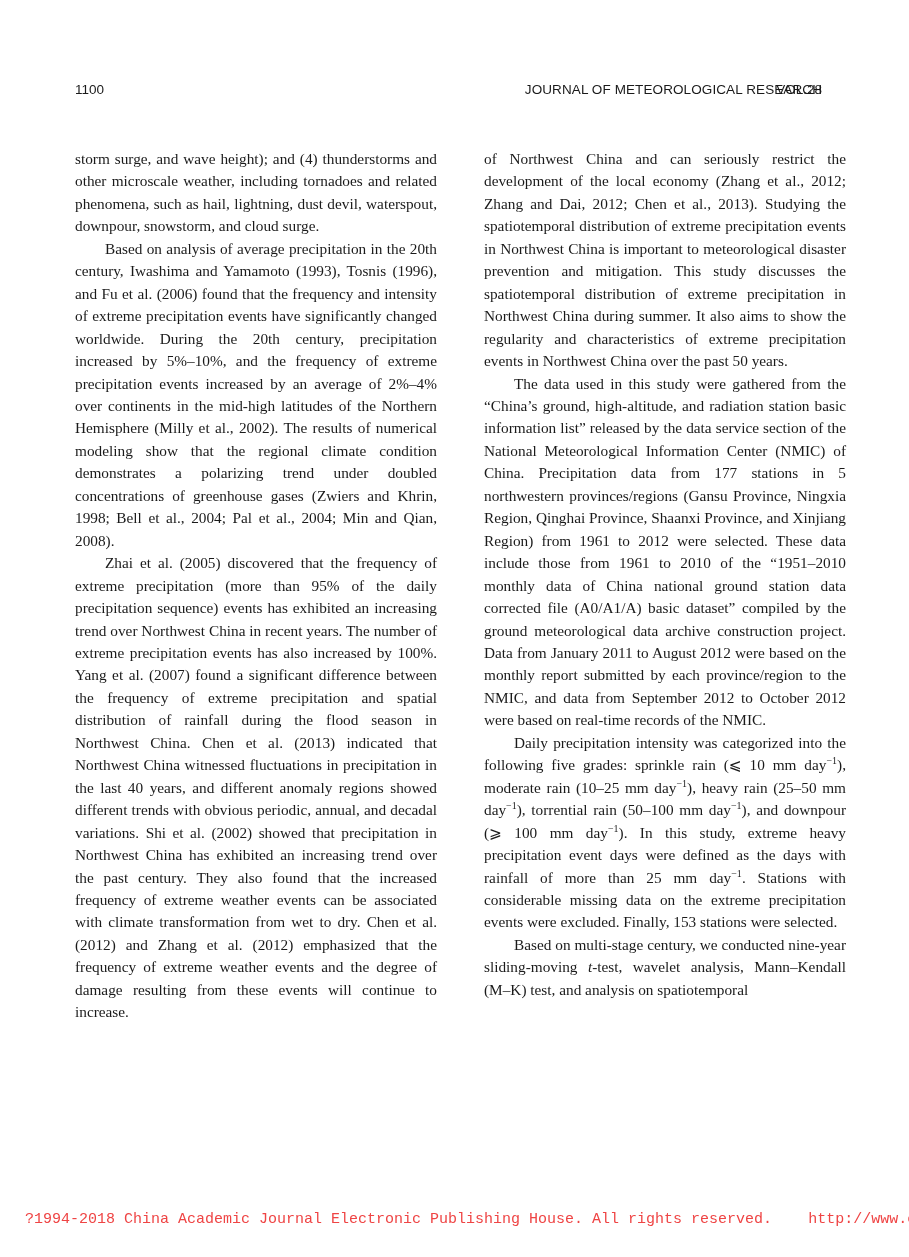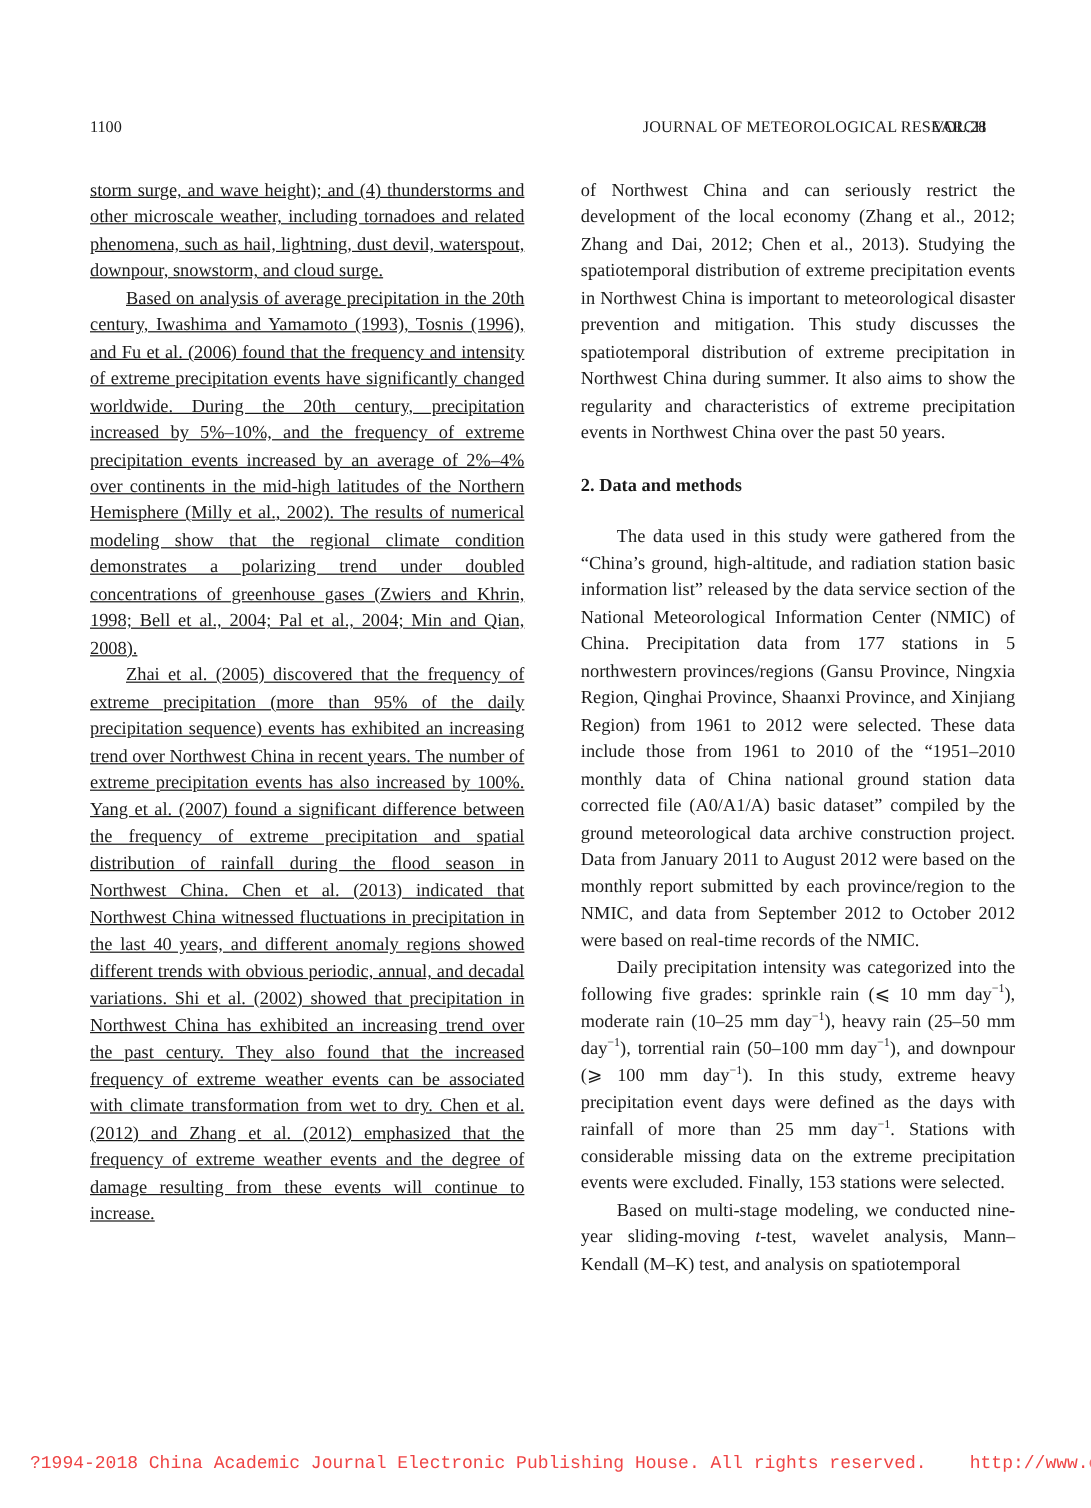--- a/index.html
+++ b/index.html
@@ -1,26 +1,26 @@
 <!DOCTYPE html>
 <html><head>
 <meta charset="utf-8">
 <style>
   html, body { margin: 0; padding: 0; background: #ffffff; }
   body { width: 909px; height: 1257px; position: relative; overflow: hidden;
          font-family: "DejaVu Serif", "Liberation Serif", serif; color: #1a1a1a; }
-  .header { position: absolute; top: 98px; left: 75px; width: 747px; height: 20px;
-            font-family: Liberation Serif, serif; font-size: 13.5px; }
+  .header { position: absolute; top: 82px; left: 75px; width: 747px; height: 20px;
+            font-family: Liberation Sans, sans-serif; font-size: 13.5px; }
   .header .pnum { position: absolute; left: 0; top: 0; }
   .header .jtitle { position: absolute; left: 0; right: 0; top: 0; text-align: right; letter-spacing: 0.1px; }
   .header .vol { position: absolute; right: 0; top: 0; }
   .col { position: absolute; top: 148px; width: 362px;
          font-family: "Liberation Serif", serif; font-size: 15.3px; line-height: 22.45px;
          text-align: justify; }
-  .col.left { left: 75px; text-decoration: underline; }
+  .col.left { left: 75px; }
   .col.right { left: 459px; margin-left: 25px; }
   .col p { margin: 0; }
   .col p.indent { text-indent: 30px; }
   .col h2 { font-size: 15.3px; font-weight: bold; margin: 21px 0 21px 0; line-height: 22px; }
   .col sup { font-size: 10px; line-height: 0; }
   .footer { position: absolute; top: 1211px; left: 25px; font-family: Liberation Mono, monospace;
             font-size: 15px; color: #ef4444; white-space: pre; }
 </style>
 </head>
 <body>
@@ -32,19 +32,18 @@
 </div>
 
 <div class="col left">
   <p>storm surge, and wave height); and (4) thunderstorms and other microscale weather, including tornadoes and related phenomena, such as hail, lightning, dust devil, waterspout, downpour, snowstorm, and cloud surge.</p>
   <p class="indent">Based on analysis of average precipitation in the 20th century, Iwashima and Yamamoto (1993), Tosnis (1996), and Fu et al. (2006) found that the frequency and intensity of extreme precipitation events have significantly changed worldwide. During the 20th century, precipitation increased by 5%–10%, and the frequency of extreme precipitation events increased by an average of 2%–4% over continents in the mid-high latitudes of the Northern Hemisphere (Milly et al., 2002). The results of numerical modeling show that the regional climate condition demonstrates a polarizing trend under doubled concentrations of greenhouse gases (Zwiers and Khrin, 1998; Bell et al., 2004; Pal et al., 2004; Min and Qian, 2008).</p>
   <p class="indent">Zhai et al. (2005) discovered that the frequency of extreme precipitation (more than 95% of the daily precipitation sequence) events has exhibited an increasing trend over Northwest China in recent years. The number of extreme precipitation events has also increased by 100%. Yang et al. (2007) found a significant difference between the frequency of extreme precipitation and spatial distribution of rainfall during the flood season in Northwest China. Chen et al. (2013) indicated that Northwest China witnessed fluctuations in precipitation in the last 40 years, and different anomaly regions showed different trends with obvious periodic, annual, and decadal variations. Shi et al. (2002) showed that precipitation in Northwest China has exhibited an increasing trend over the past century. They also found that the increased frequency of extreme weather events can be associated with climate transformation from wet to dry. Chen et al. (2012) and Zhang et al. (2012) emphasized that the frequency of extreme weather events and the degree of damage resulting from these events will continue to increase.</p>
 </div>
 
 <div class="col right">
   <p>of Northwest China and can seriously restrict the development of the local economy (Zhang et al., 2012; Zhang and Dai, 2012; Chen et al., 2013). Studying the spatiotemporal distribution of extreme precipitation events in Northwest China is important to meteorological disaster prevention and mitigation. This study discusses the spatiotemporal distribution of extreme precipitation in Northwest China during summer. It also aims to show the regularity and characteristics of extreme precipitation events in Northwest China over the past 50 years.</p>
-  <h2>2.  Data and methods</h2>
   <p class="indent">The data used in this study were gathered from the “China’s ground, high-altitude, and radiation station basic information list” released by the data service section of the National Meteorological Information Center (NMIC) of China. Precipitation data from 177 stations in 5 northwestern provinces/regions (Gansu Province, Ningxia Region, Qinghai Province, Shaanxi Province, and Xinjiang Region) from 1961 to 2012 were selected. These data include those from 1961 to 2010 of the “1951–2010 monthly data of China national ground station data corrected file (A0/A1/A) basic dataset” compiled by the ground meteorological data archive construction project. Data from January 2011 to August 2012 were based on the monthly report submitted by each province/region to the NMIC, and data from September 2012 to October 2012 were based on real-time records of the NMIC.</p>
   <p class="indent"><span>Daily precipitation intensity was categorized into the following five grades: sprinkle rain (⩽ 10 mm day</span><sup>−1</sup><span>), moderate rain (10–25 mm day</span><sup>−1</sup><span>), heavy rain (25–50 mm day</span><sup>−1</sup><span>), torrential rain (50–100 mm day</span><sup>−1</sup><span>), and downpour (⩾ 100 mm day</span><sup>−1</sup><span>). In this study, extreme heavy precipitation event days were defined as the days with rainfall of more than 25 mm day</span><sup>−1</sup><span>. Stations with considerable missing data on the extreme precipitation events were excluded. Finally, 153 stations were selected.</span></p>
-  <p class="indent"><span>Based on multi-stage modeling, we conducted nine-year sliding-moving </span><i>t</i><span>-test, wavelet analysis, Mann–Kendall (M–K) test, and analysis on spatiotemporal</span></p>
+  <p class="indent"><span>Based on multi-stage century, we conducted nine-year sliding-moving </span><i>t</i><span>-test, wavelet analysis, Mann–Kendall (M–K) test, and analysis on spatiotemporal</span></p>
 </div>
 
 <div class="footer"><span>?1994-2018 China Academic Journal Electronic Publishing House. All rights reserved.</span>    <span>http://www.cnki.net</span></div>
 
 </body></html>

